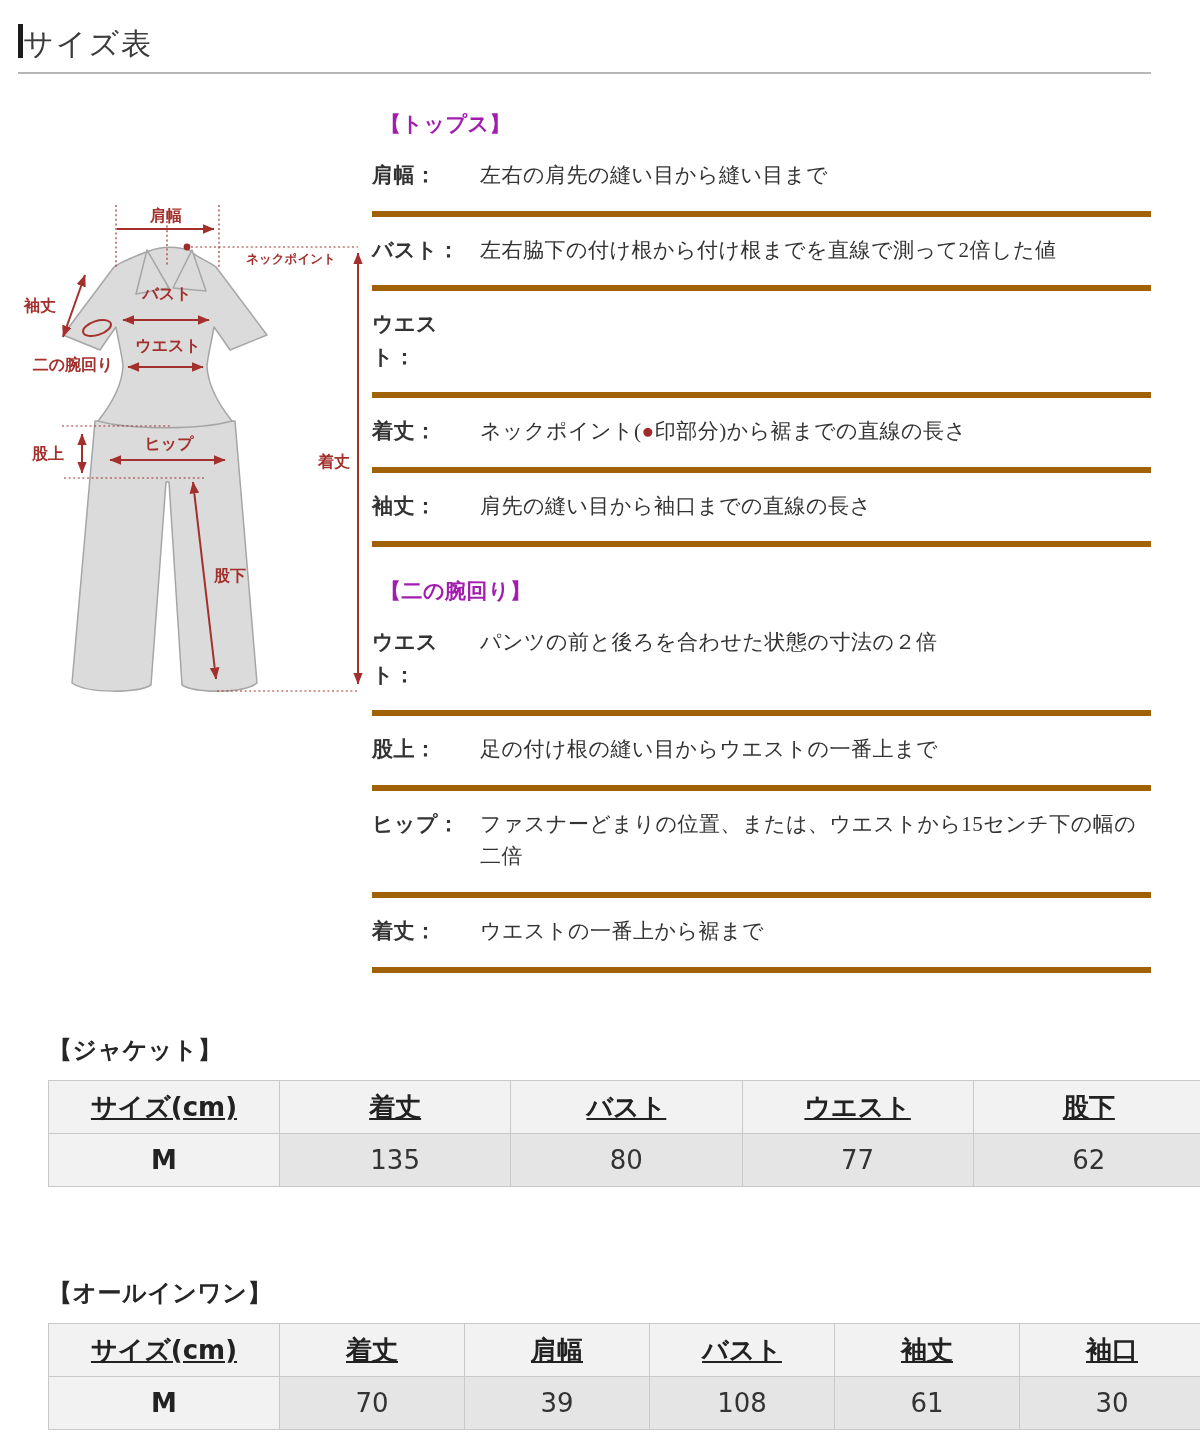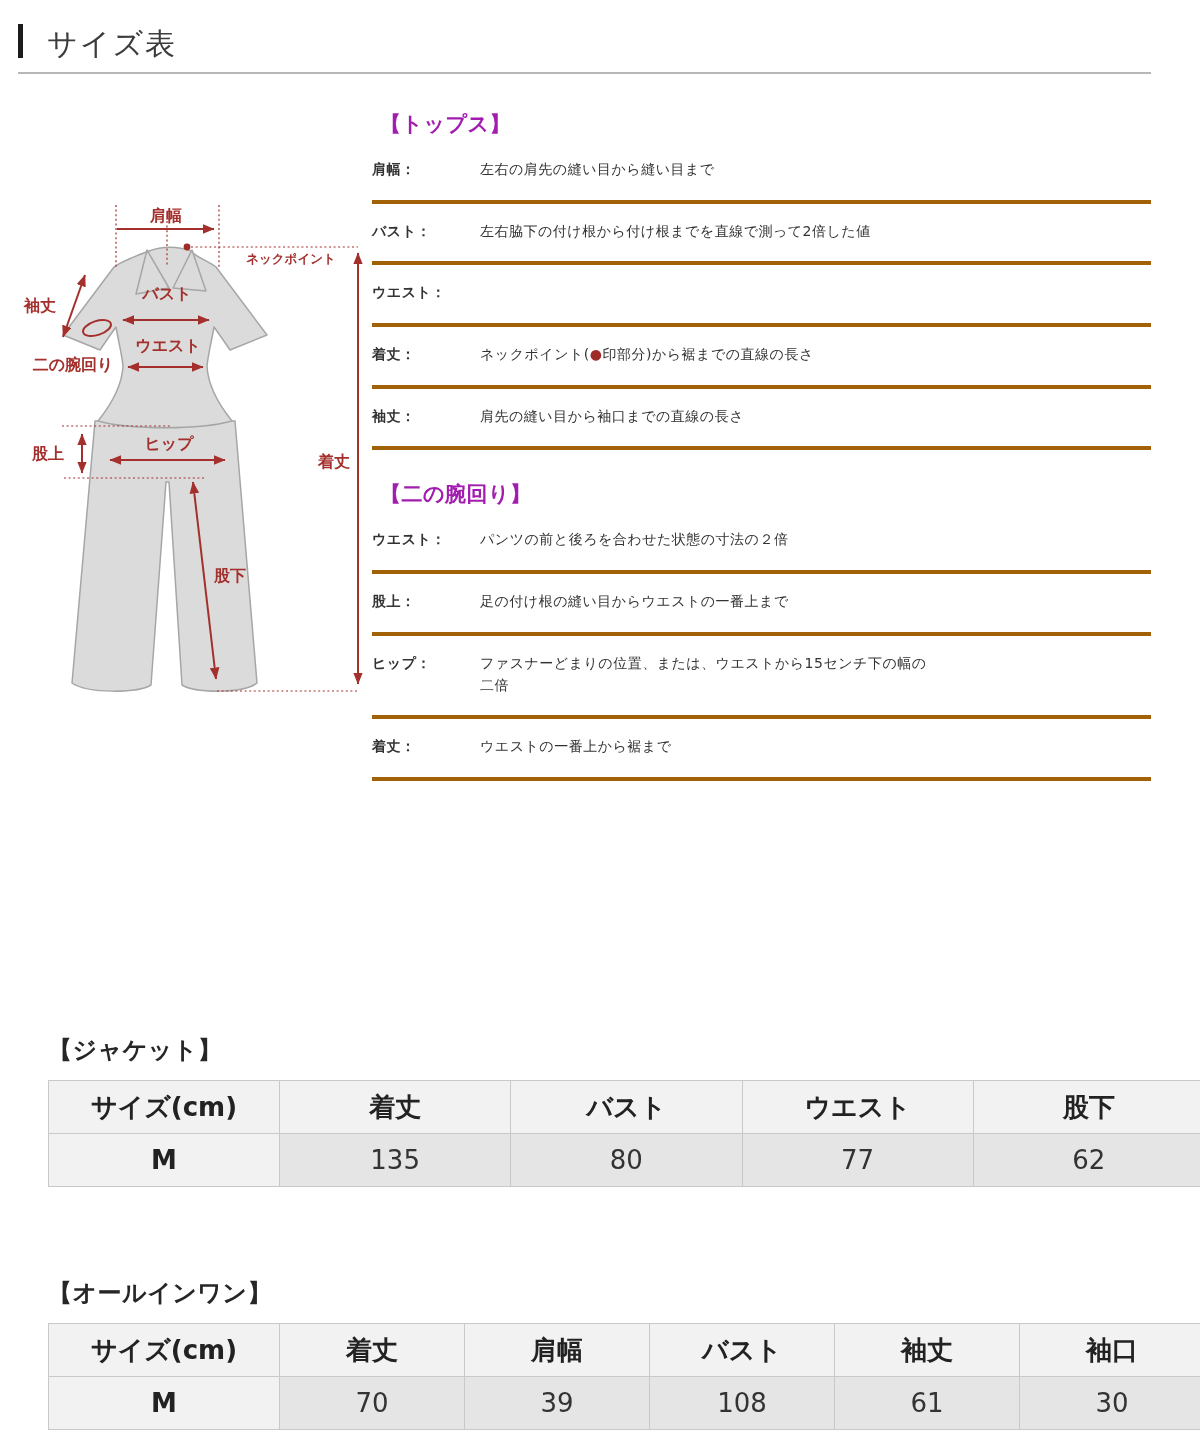--- a/index.html
+++ b/index.html
@@ -5,59 +5,59 @@
   * { box-sizing: border-box; }
   html,body { margin:0; padding:0; background:#fff; }
   body {
     width:1200px; height:1440px;
     font-family:"DejaVu Sans","Liberation Sans",sans-serif;
     color:#333;
   }
   .page { position:relative; width:1200px; height:1440px; overflow:hidden; background:#fff; }
 
   
-  .header { position:absolute; top:24px; left:18px; display:flex; gap:24px; }
+  .header { position:absolute; top:24px; left:18px; display:flex; gap:0; }
   .title-bar { width:5px; height:34px; background:#1c1c1c; }
   .page-title { font-size:30px; color:#3c3c3c; letter-spacing:2px; }
   .header-rule { position:absolute; top:72px; left:18px; width:1133px; height:2px; background:#b7b7b7; }
 
   
   .diagram { position:absolute; left:10px; top:188px; width:360px; height:532px; }
   .diagram text {
     fill:#A3302C; font-weight:bold; font-size:16px; text-anchor:middle;
     font-family:"DejaVu Sans","Liberation Sans",sans-serif;
   }
   .diagram text.small { font-size:12.5px; }
   .garment { fill:#DBDBDB; stroke:#A6A6A6; stroke-width:1.5; stroke-linejoin:round; }
   .ann { stroke:#A3302C; stroke-width:2; fill:none; }
   .dot-line { stroke:#A3302C; stroke-width:1.2; fill:none; stroke-dasharray:2 2.6; }
 
   
   .defs { position:absolute; left:372px; top:110px; width:779px; }
   .defs-heading { font-size:21px; font-weight:bold; color:#a21caf; margin:0 0 4px 8px; letter-spacing:0.5px; }
   .defs-heading.bottoms { margin-top:30px; }
   .def-row {
-    display:flex; padding:17px 0 19px 0; border-bottom:4px solid #a16207;
-    font-size:14px; line-height:1.55; letter-spacing:0.5px;
+    display:flex; padding:17px 0 19px 0; border-bottom:6px solid #a16207;
+    font-size:21px; line-height:1.55; letter-spacing:0.5px;font-family:Liberation Serif, serif;
   }
   .def-term { width:108px; flex:none; font-weight:bold; color:#333; }
   .def-desc { flex:1; white-space:pre-line; color:#333; }
   .red-dot { color:#9E2B28; }
 
   
   .tables { position:absolute; left:4px; top:1034px; width:1157px;margin-left:44px; }
   .table-title { font-size:24px; font-weight:bold; color:#262626; margin:0 0 14px 0; letter-spacing:0.5px; }
   .table-title.second { margin-top:90px; }
   table.size-table { width:100%; border-collapse:collapse; table-layout:fixed; }
   .size-table col.first { width:231px; }
   .size-table th, .size-table td {
     border:1px solid #c9c9c9; text-align:center; vertical-align:middle;
     height:53px; font-size:26px; padding:0;
   }
-  .size-table th { background:#f2f2f2; font-weight:bold; color:#222; }
+  .size-table th { background:#f2f2f2; font-weight:bold; color:#222;text-decoration:underline; }
   .size-table td { background:#e5e5e5; font-weight:normal; color:#333; }
   .size-table td.size-col { background:#f2f2f2; font-weight:bold; color:#222; }
 </style>
 </head>
 <body>
 
 <div class="page">
 
   <div class="header">
     <div class="title-bar"></div>

